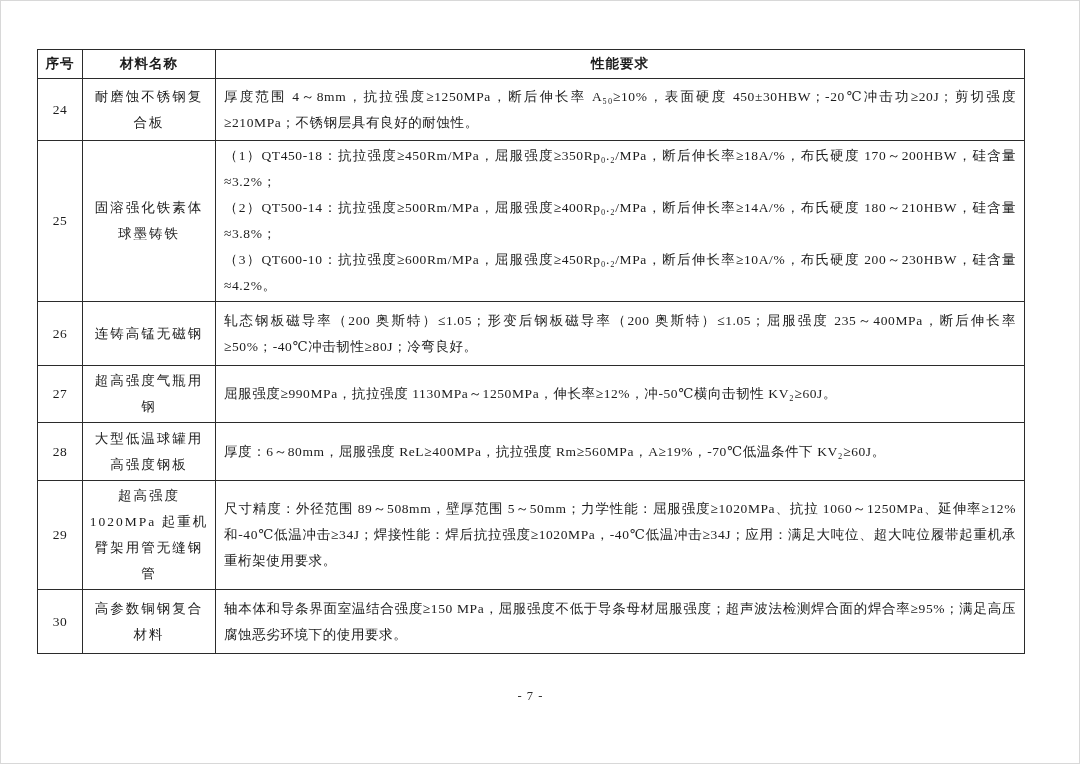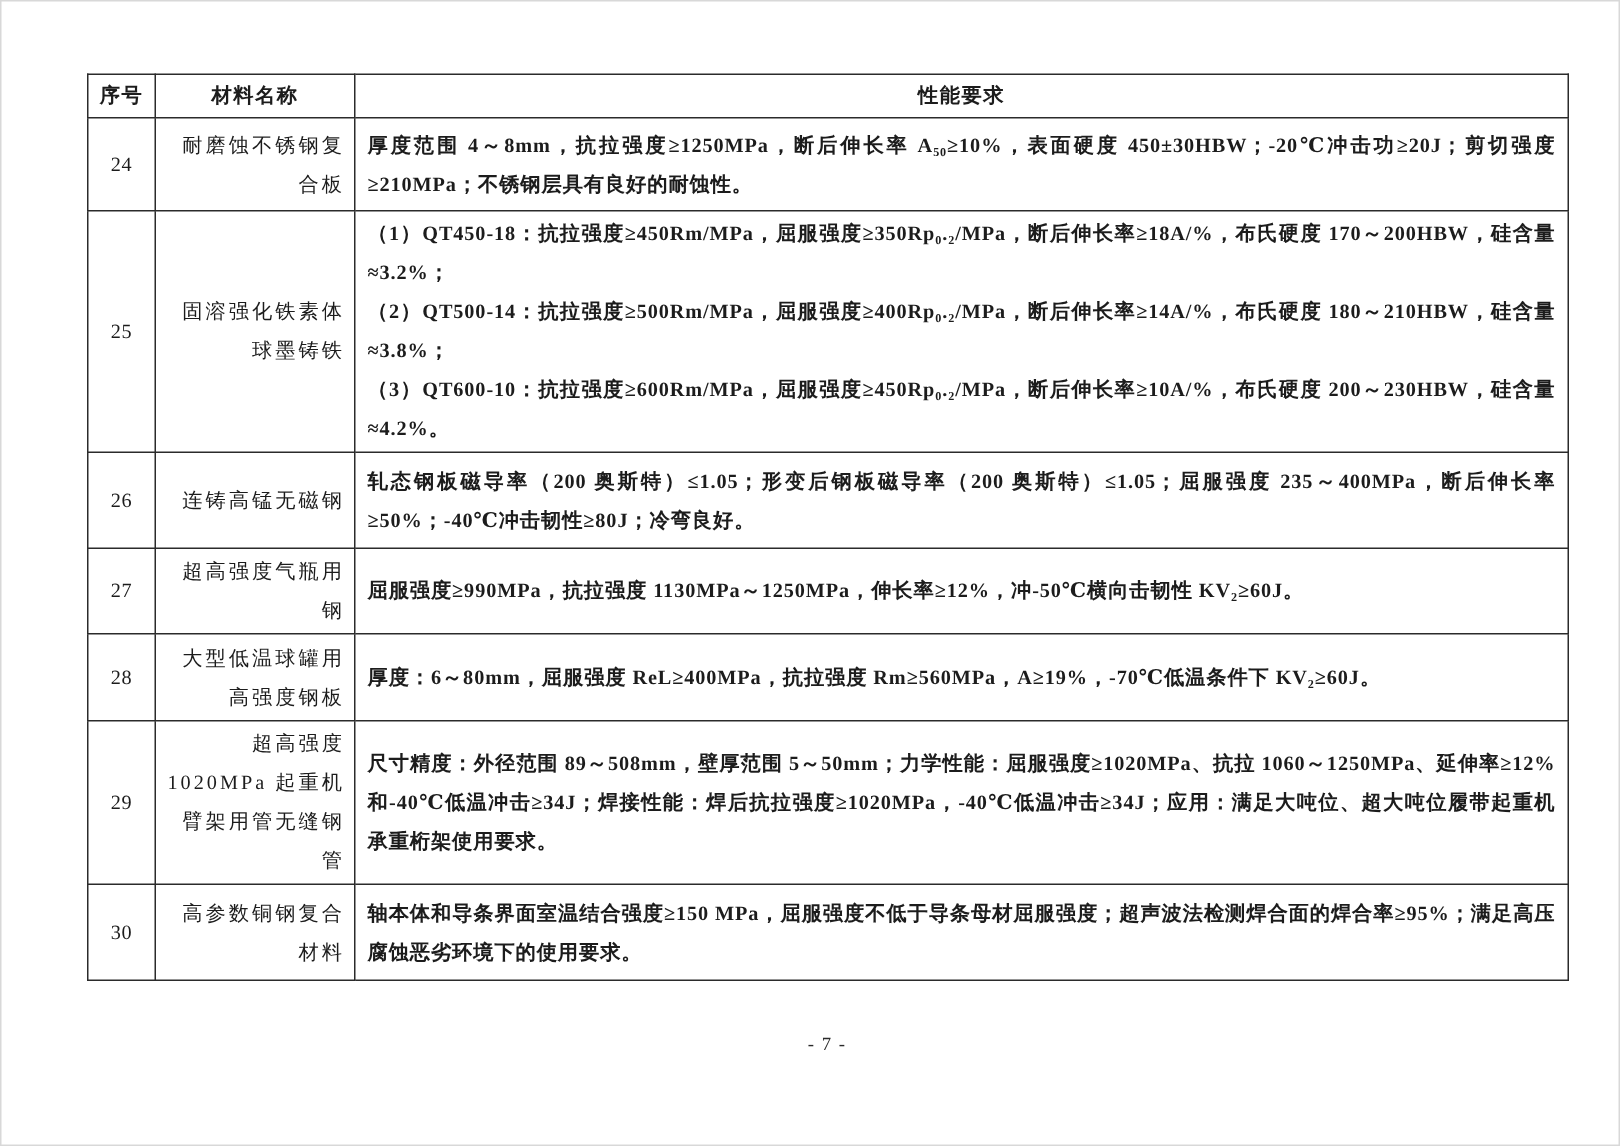--- a/index.html
+++ b/index.html
@@ -5,43 +5,42 @@
   html,body{margin:0;padding:0;}
   body{
     width:1080px;height:764px;
     background:#fff;
     font-family:"Liberation Serif","DejaVu Serif",serif;
     color:#1c1c1c;
     position:relative;
     box-sizing:border-box;
     border:1px solid #d8d8d8;
   }
-  .page{position:absolute;left:57px;top:48px;width:987px;}
+  .page{position:absolute;left:36px;top:48px;width:987px;}
   table.materials{
     border-collapse:collapse;
     table-layout:fixed;
     width:987px;
     font-size:13.5px;
   }
   table.materials td,table.materials th{
     border:1px solid #2b2b2b;
     vertical-align:middle;
     box-sizing:border-box;
     line-height:26px;
     overflow:hidden;
   }
   th{font-weight:bold;text-align:center;height:25px;line-height:22px;font-size:13.5px;letter-spacing:1px;}
   td.no{text-align:center;letter-spacing:0.5px;margin-top:22px;}
-  td.name{text-align:right;padding:2px 6px;letter-spacing:2px;}
+  td.name{text-align:center;padding:2px 6px;letter-spacing:2px;}
   td.req{
     text-align:justify;
     padding:2px 8px;
     letter-spacing:0.6px;
     white-space:pre-line;
-    font-weight:bold;
   }
   tr.h-r24 td{height:62px;}
   tr.h-r25 td{height:156px;}
   tr.h-r26 td{height:64px;}
   tr.h-r27 td{height:55px;}
   tr.h-r28 td{height:58px;}
   tr.h-r29 td{height:84px;}
   tr.h-r30 td{height:64px;}
   tr.h-r31 td{height:55px;}
   .footer{

